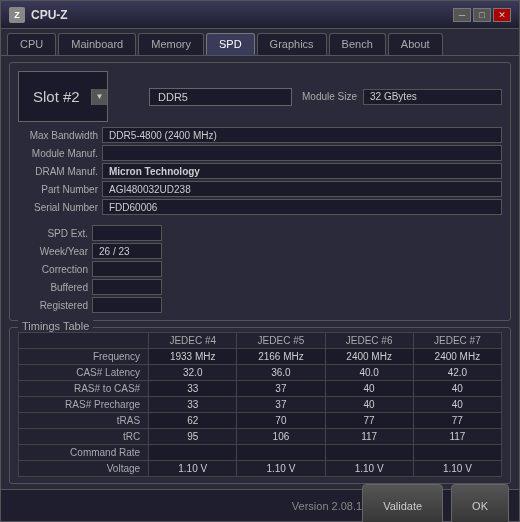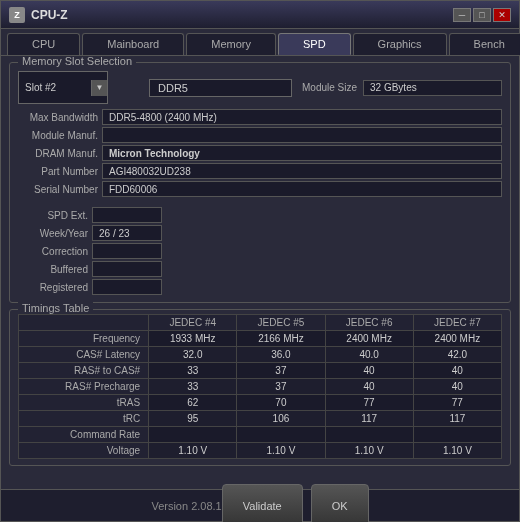--- a/index.html
+++ b/index.html
@@ -70,21 +70,21 @@
     .title-btn.close { background: #a00; }
 
     .tabs {
       background: #2a2a3a;
       display: flex;
       padding: 4px 6px 0 6px;
       gap: 2px;
       border-bottom: 1px solid #555;
     }
     .tab {
-      padding: 4px 24px;
+      padding: 4px 12px;
       background: #1e1e2e;
       border: 1px solid #555;
       border-bottom: none;
       color: #aaa;
       font-size: 11px;
       cursor: pointer;
       border-radius: 3px 3px 0 0;
     }
     .tab.active {
       background: #3a3a5a;
@@ -219,21 +219,21 @@
       padding-right: 8px;
     }
     .timings-table tr:nth-child(even) td { background: #1e1e2e; }
     .timings-table tr:nth-child(even) td.row-label { background: #222233; }
 
     .footer {
       background: #1e1e2e;
       border-top: 1px solid #555;
       display: flex;
       align-items: center;
-      justify-content: center;
+      justify-content: flex-end;
       padding: 5px 10px;
       height: 32px;
     }
     .footer-version {
       color: #888;
       font-size: 11px;
     }
     .footer-buttons {
       display: flex;
       gap: 8px;
@@ -251,23 +251,24 @@
     .slot-row-inner {
       display: flex;
       align-items: center;
       gap: 0;
       width: 90px;
       border: 1px solid #666;
       background: #1a1a2a;
     }
     .slot-text {
       color: #ccc;
-      padding: 10px 6px;
-      font-size: 10px;
+      padding: 16px 6px;
+      font-size: 15px;
       flex: 1;
+      margin-left: 8px;
     }
 
     .two-col-layout {
       display: flex;
       gap: 8px;
       flex-direction: column;
     }
     .left-side {
       flex: 1;
     }
@@ -298,21 +299,20 @@
     <div class="tab">Memory</div>
     <div class="tab active">SPD</div>
     <div class="tab">Graphics</div>
     <div class="tab">Bench</div>
     <div class="tab">About</div>
   </div>
 
   <div class="content">
 
     <div class="group-box">
-      <span class="group-label">Memory Slot Selection</span>
 
       <div class="slot-row">
         <div class="slot-row-inner">
           <span class="slot-text">Slot #2</span>
           <div class="slot-select-arrow">▼</div>
         </div>
         <div class="ddr-label">DDR5</div>
         <span style="color:#aaa;font-size:10px;margin-left:4px;">Module Size</span>
         <div class="info-value" style="min-width:70px;">32 GBytes</div>
       </div>

